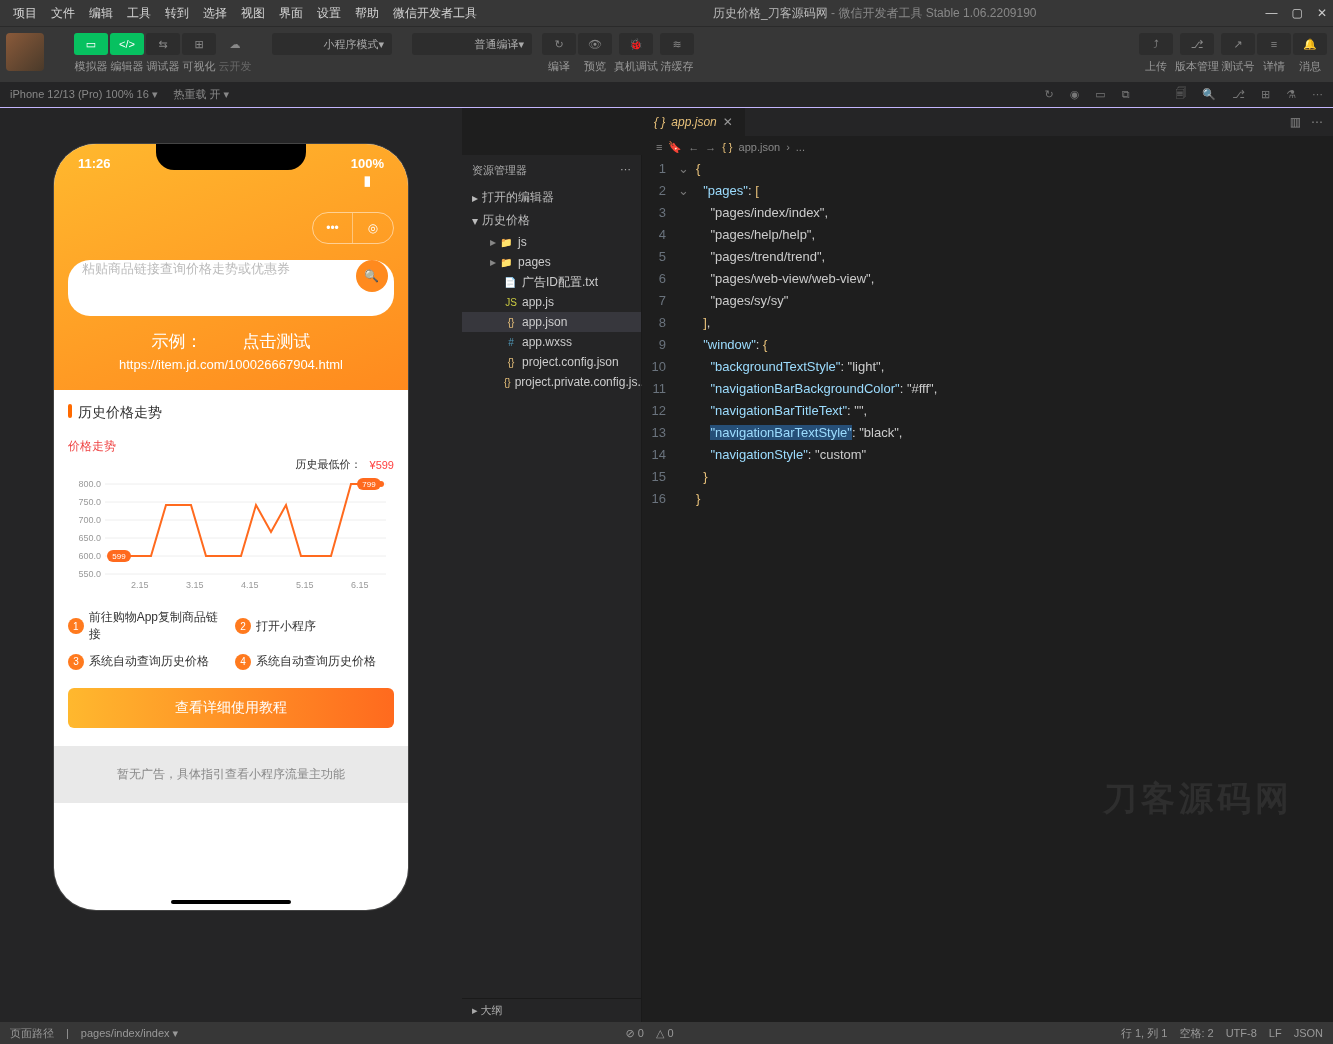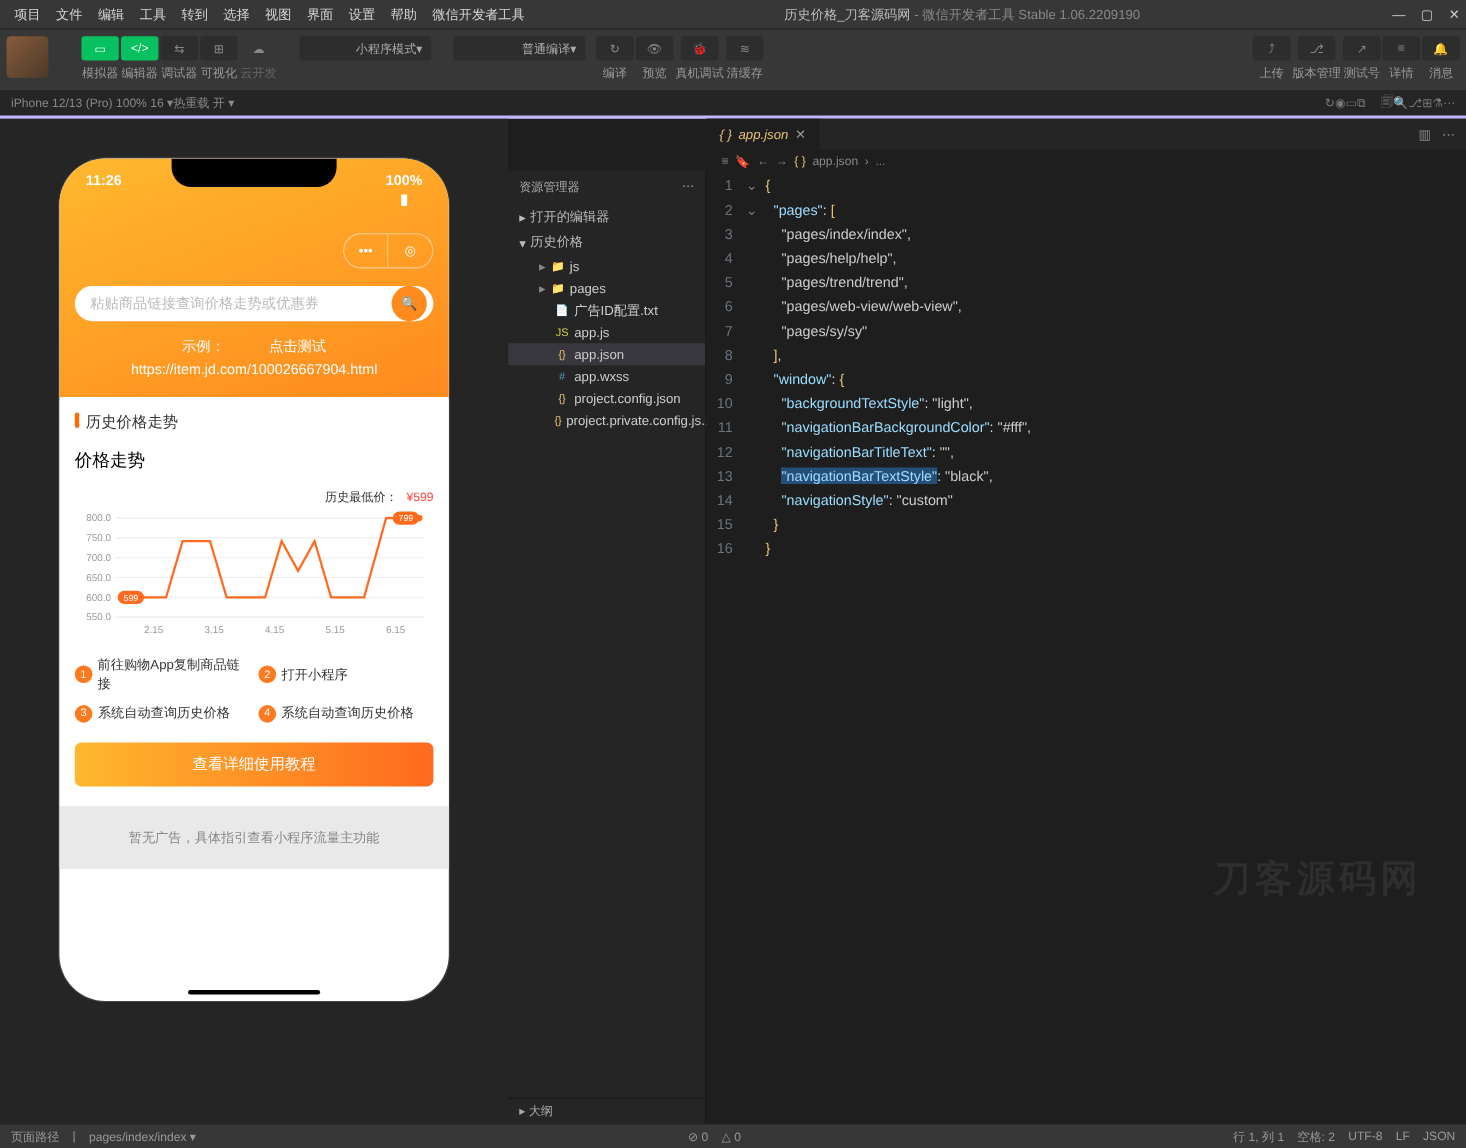--- a/index.html
+++ b/index.html
@@ -11,47 +11,47 @@
 .menubar .winbtns{display:flex;gap:14px;color:#ccc;}
 .toolbar{height:56px;background:#373737;border-top:1px solid #2a2a2a;display:flex;align-items:flex-start;padding:6px 6px 0 6px;position:relative;}
 .avatar{width:38px;height:38px;background:linear-gradient(135deg,#8a5a3a,#4a3a2a);border-radius:4px;margin-right:30px;}
 .tbgroup{display:flex;gap:2px;align-items:flex-start;}
 .tbitem{display:flex;flex-direction:column;align-items:center;gap:4px;font-size:11px;color:#999;}
 .tbbtn{width:34px;height:22px;background:#2d2d2d;border-radius:3px;display:flex;align-items:center;justify-content:center;color:#888;}
 .tbbtn.green{background:#07c160;color:#fff;}
 .selbox{height:22px;background:#2d2d2d;border-radius:3px;padding:0 8px;display:flex;align-items:center;color:#aaa;font-size:11px;min-width:120px;justify-content:flex-end;}
 .tbspacer{flex:1;}
 .tbright{display:flex;gap:2px;}
-.devicebar{height:26px;background:#252526;display:flex;align-items:center;padding:0 10px;color:#888;font-size:11px;gap:0;border-bottom:3px solid #c4b5fd;}
+.devicebar{height:26px;background:#252526;display:flex;align-items:center;padding:0 10px;color:#888;font-size:11px;gap:16px;border-bottom:1px solid #c4b5fd;}
 .devicebar .dsp{flex:1;}
 .devicebar .icn{color:#777;}
 .main{display:flex;height:calc(1044px - 26px - 56px - 26px - 22px);}
 .simcol{width:462px;background:#252526;display:flex;align-items:flex-start;justify-content:center;padding-top:36px;}
 .phone{width:354px;height:766px;background:#fff;border-radius:42px;position:relative;overflow:hidden;box-shadow:0 0 0 1px #444;}
 .notch{position:absolute;top:0;left:50%;transform:translateX(-50%);width:150px;height:26px;background:#000;border-radius:0 0 18px 18px;z-index:10;}
 .homebar{position:absolute;bottom:6px;left:50%;transform:translateX(-50%);width:120px;height:4px;background:#000;border-radius:3px;z-index:10;}
 .appscreen{height:100%;overflow:hidden;display:flex;flex-direction:column;}
 .apphead{background:linear-gradient(160deg,#ffb82e 0%,#ff8a1e 100%);padding:12px 14px 18px 14px;color:#fff;}
 .statusbar{display:flex;justify-content:space-between;font-size:13px;font-weight:bold;padding:0 10px 24px 10px;}
 .statusbar .rt{display:flex;align-items:center;gap:2px;flex-direction:column;}
 .capsule{display:flex;justify-content:flex-end;padding-bottom:16px;}
 .capsule .cap{display:flex;border:1px solid rgba(255,255,255,.5);border-radius:18px;overflow:hidden;}
 .capsule .cb{width:40px;height:30px;display:flex;align-items:center;justify-content:center;}
 .capsule .cb:first-child{border-right:1px solid rgba(255,255,255,.4);}
 .apptitle{text-align:center;font-size:18px;font-weight:500;margin-bottom:14px;}
-.searchbox{display:flex;background:#fff;border-radius:22px;height:32px;align-items:center;padding:0 6px 0 14px;}
+.searchbox{display:flex;background:#fff;border-radius:22px;height:56px;padding:0 6px 0 14px;}
 .searchbox .ph{flex:1;color:#bbb;font-size:13px;}
 .searchbox .sbtn{width:32px;height:32px;background:#ff8a1e;border-radius:50%;display:flex;align-items:center;justify-content:center;}
-.example{display:flex;justify-content:center;gap:40px;margin-top:14px;font-size:13px;}
+.example{display:flex;justify-content:center;gap:40px;margin-top:14px;font-size:17px;}
 .exurl{text-align:center;font-size:13px;margin-top:4px;}
 .card{background:#fff;margin:0;padding:14px 14px 6px 14px;border-radius:4px 4px 0 0;color:#333;}
 .sechead{display:flex;align-items:flex-start;gap:6px;font-size:14px;font-weight:500;margin-bottom:10px;}
 .sechead .bar{width:4px;height:14px;background:#ff6a00;border-radius:2px;}
 .chartbox{border:0;padding:6px 0 4px 0;}
-.charttitle{font-size:16px;color:#000000;margin-bottom:14px;font-weight:500;}
+.charttitle{font-size:12px;color:#ef4444;margin-bottom:2px;font-weight:500;}
 .chartsub{display:flex;justify-content:flex-end;font-size:11px;gap:8px;align-items:center;}
 .chartsub .p{color:#ff4040;font-weight:500;}
 .chartsvg{width:100%;height:120px;}
 .steps{display:grid;grid-template-columns:1fr 1fr;gap:10px 8px;margin-top:10px;font-size:12px;color:#333;}
 .step{display:flex;align-items:center;gap:5px;}
 .step .n{width:16px;height:16px;background:#ff7a1e;color:#fff;border-radius:50%;display:flex;align-items:center;justify-content:center;font-size:10px;}
 .bigbtn{margin:18px 0 12px 0;height:40px;background:linear-gradient(90deg,#ffb82e,#ff6a1e);border-radius:6px;color:#fff;display:flex;align-items:center;justify-content:center;font-size:14px;}
 .adnote{background:#e9e9e9;text-align:center;color:#888;font-size:12px;padding:20px 0;}
 .filetree{width:180px;background:#252526;display:flex;flex-direction:column;border-right:1px solid #1a1a1a;margin-top:47px;}
 .treehead{padding:8px 10px;color:#aaa;font-size:11px;display:flex;justify-content:space-between;}

